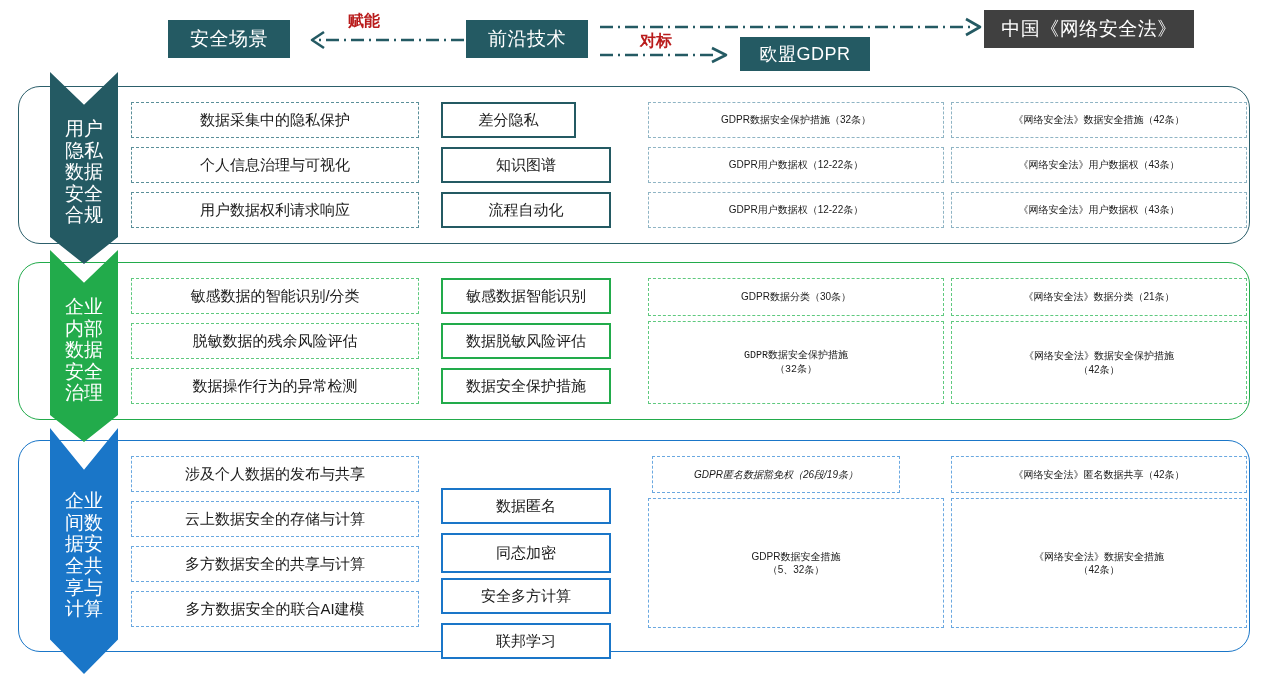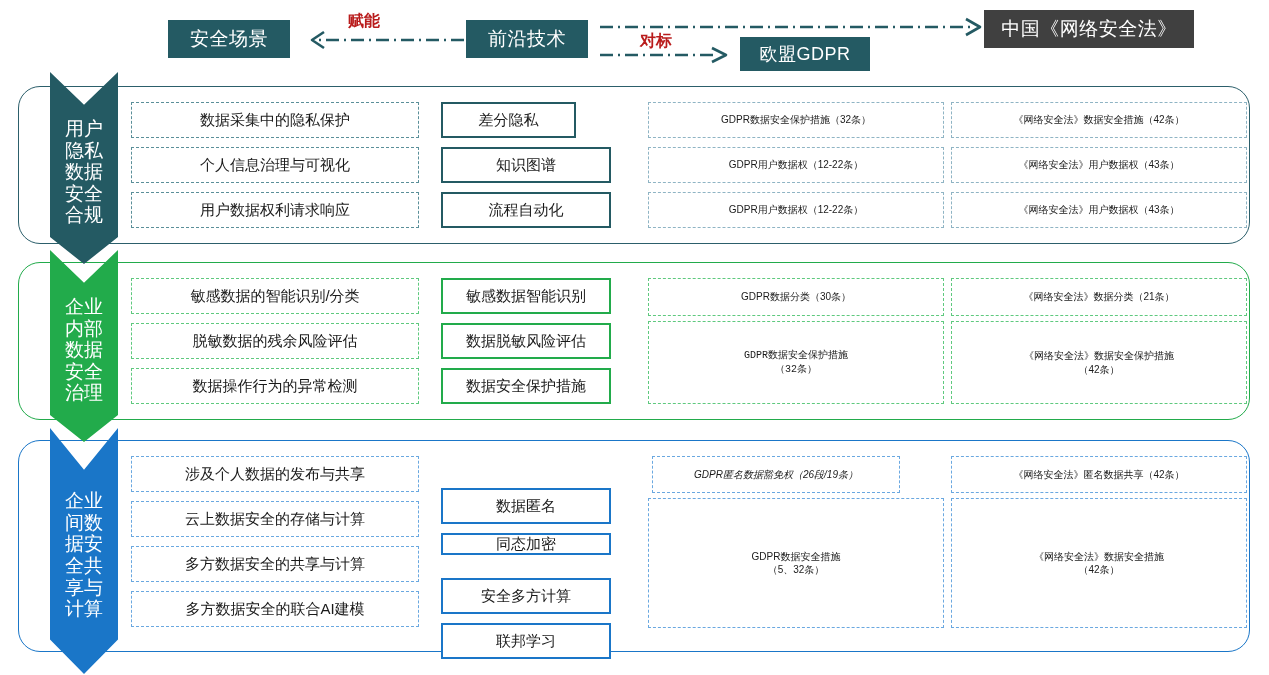--- a/index.html
+++ b/index.html
@@ -175,21 +175,21 @@
   <div class="cell dashed t-green cell-small" style="left:951px; top:278px; width:296px; height:38px;">《网络安全法》数据分类（21条）</div>
   <div class="cell dashed t-green cell-small" style="left:951px; top:321px; width:296px; height:83px; white-space:pre-line;">《网络安全法》数据安全保护措施
 （42条）</div>
 
   <div class="cell dashed t-blue" style="left:131px; top:456px; width:288px; height:36px;">涉及个人数据的发布与共享</div>
   <div class="cell dashed t-blue" style="left:131px; top:501px; width:288px; height:36px;">云上数据安全的存储与计算</div>
   <div class="cell dashed t-blue" style="left:131px; top:546px; width:288px; height:36px;">多方数据安全的共享与计算</div>
   <div class="cell dashed t-blue" style="left:131px; top:591px; width:288px; height:36px;">多方数据安全的联合AI建模</div>
 
   <div class="cell solid t-blueS" style="left:441px; top:456px; width:170px; height:36px;">数据匿名</div>
-  <div class="cell solid t-blueS" style="left:441px; top:501px; width:170px; height:22px;">同态加密</div>
+  <div class="cell solid t-blueS" style="left:441px; top:501px; width:170px; height:40px;">同态加密</div>
   <div class="cell solid t-blueS" style="left:441px; top:546px; width:170px; height:36px;">安全多方计算</div>
   <div class="cell solid t-blueS" style="left:441px; top:591px; width:170px; height:36px;">联邦学习</div>
 
   <div class="cell dashed t-blue cell-small" style="left:652px; top:456px; width:248px; height:37px;font-style:italic;">GDPR匿名数据豁免权（26段/19条）</div>
   <div class="cell dashed t-blue cell-small" style="left:648px; top:498px; width:296px; height:130px; white-space:pre-line;">GDPR数据安全措施
 （5、32条）</div>
 
   <div class="cell dashed t-blue cell-small" style="left:951px; top:456px; width:296px; height:37px;">《网络安全法》匿名数据共享（42条）</div>
   <div class="cell dashed t-blue cell-small" style="left:951px; top:498px; width:296px; height:130px; white-space:pre-line;">《网络安全法》数据安全措施
 （42条）</div>

